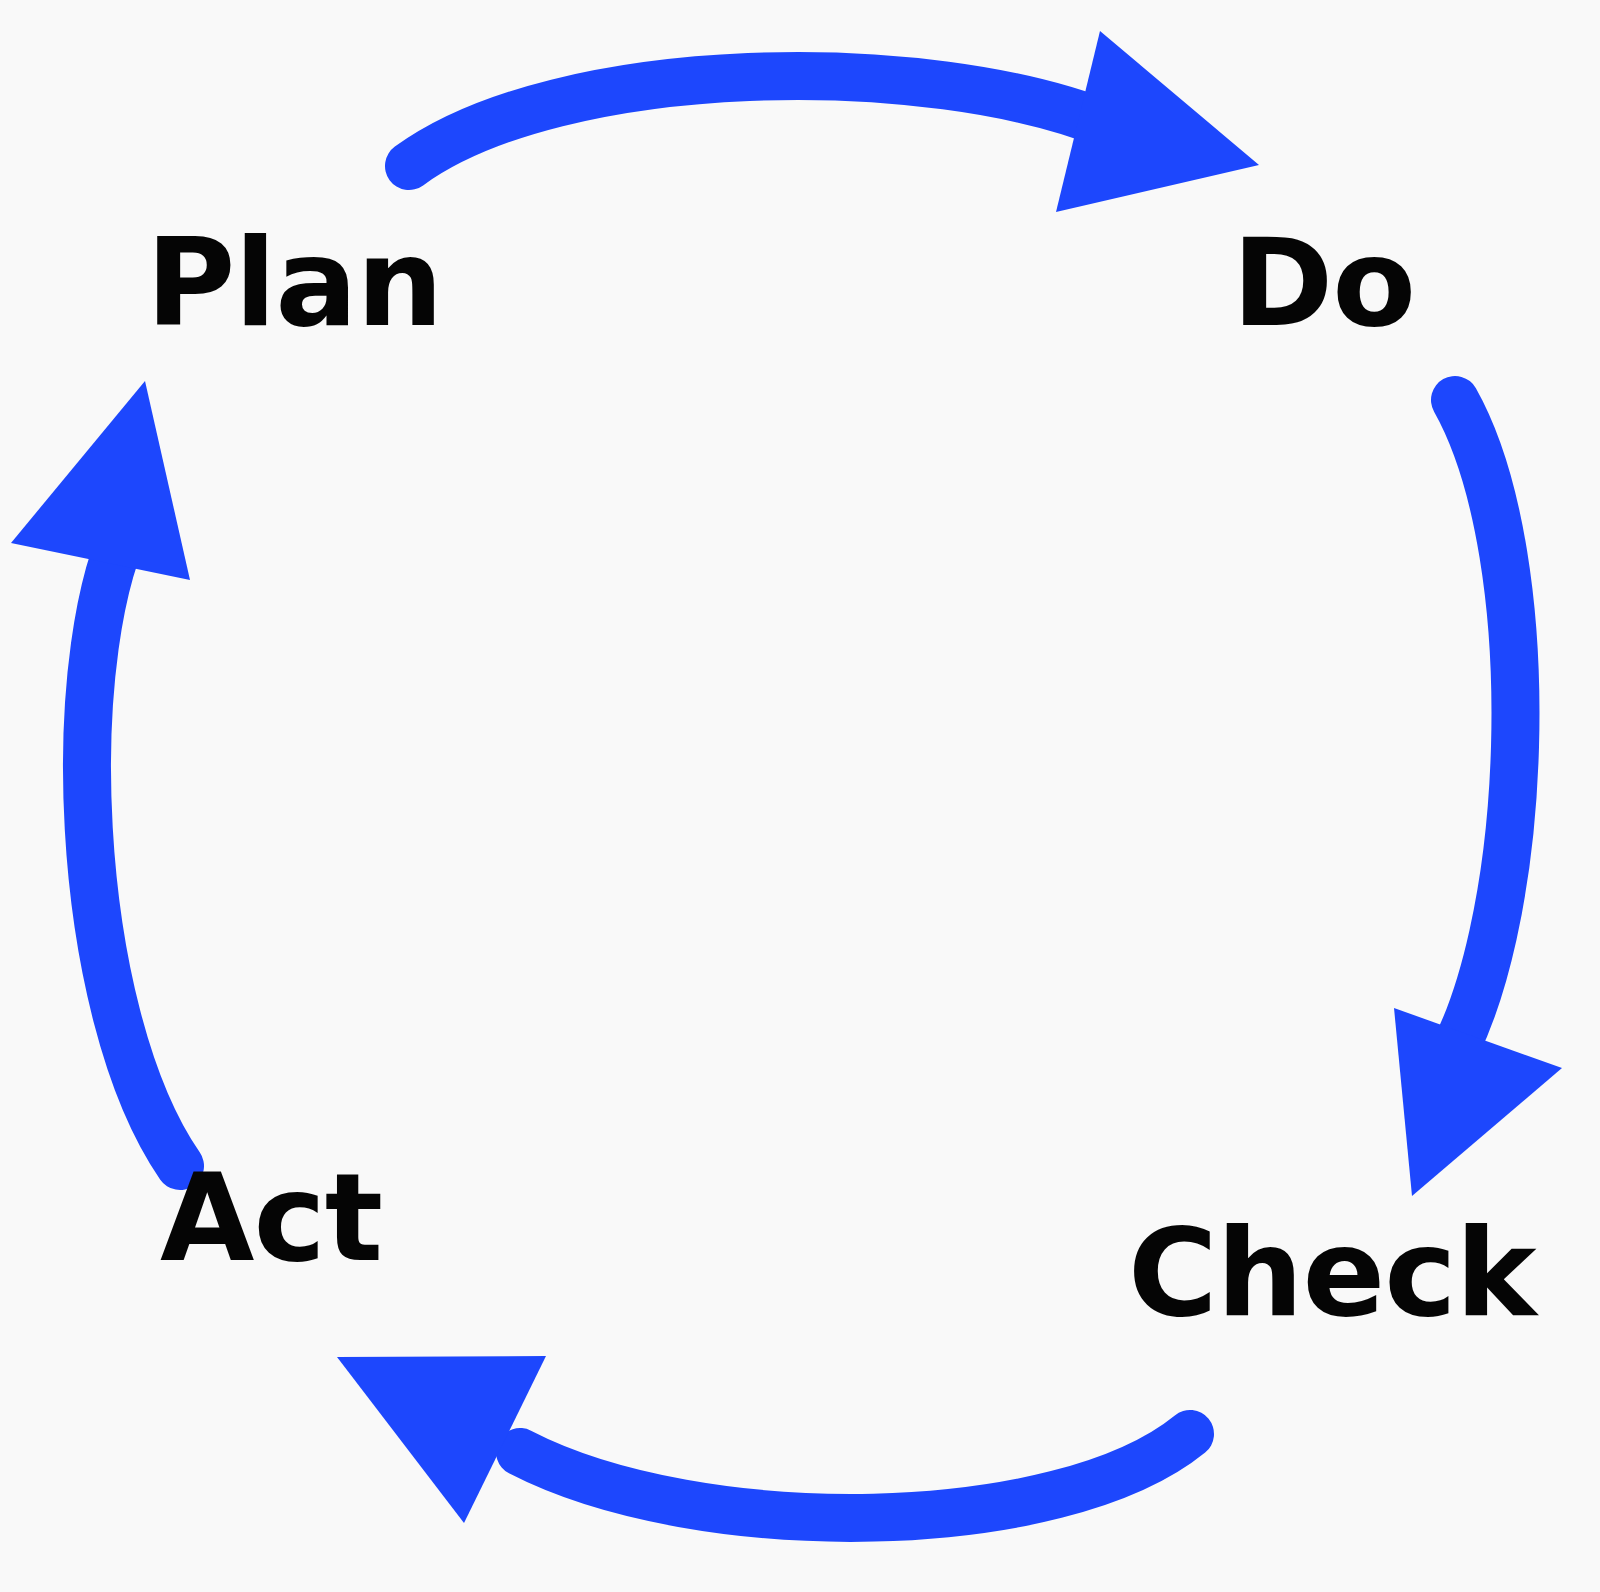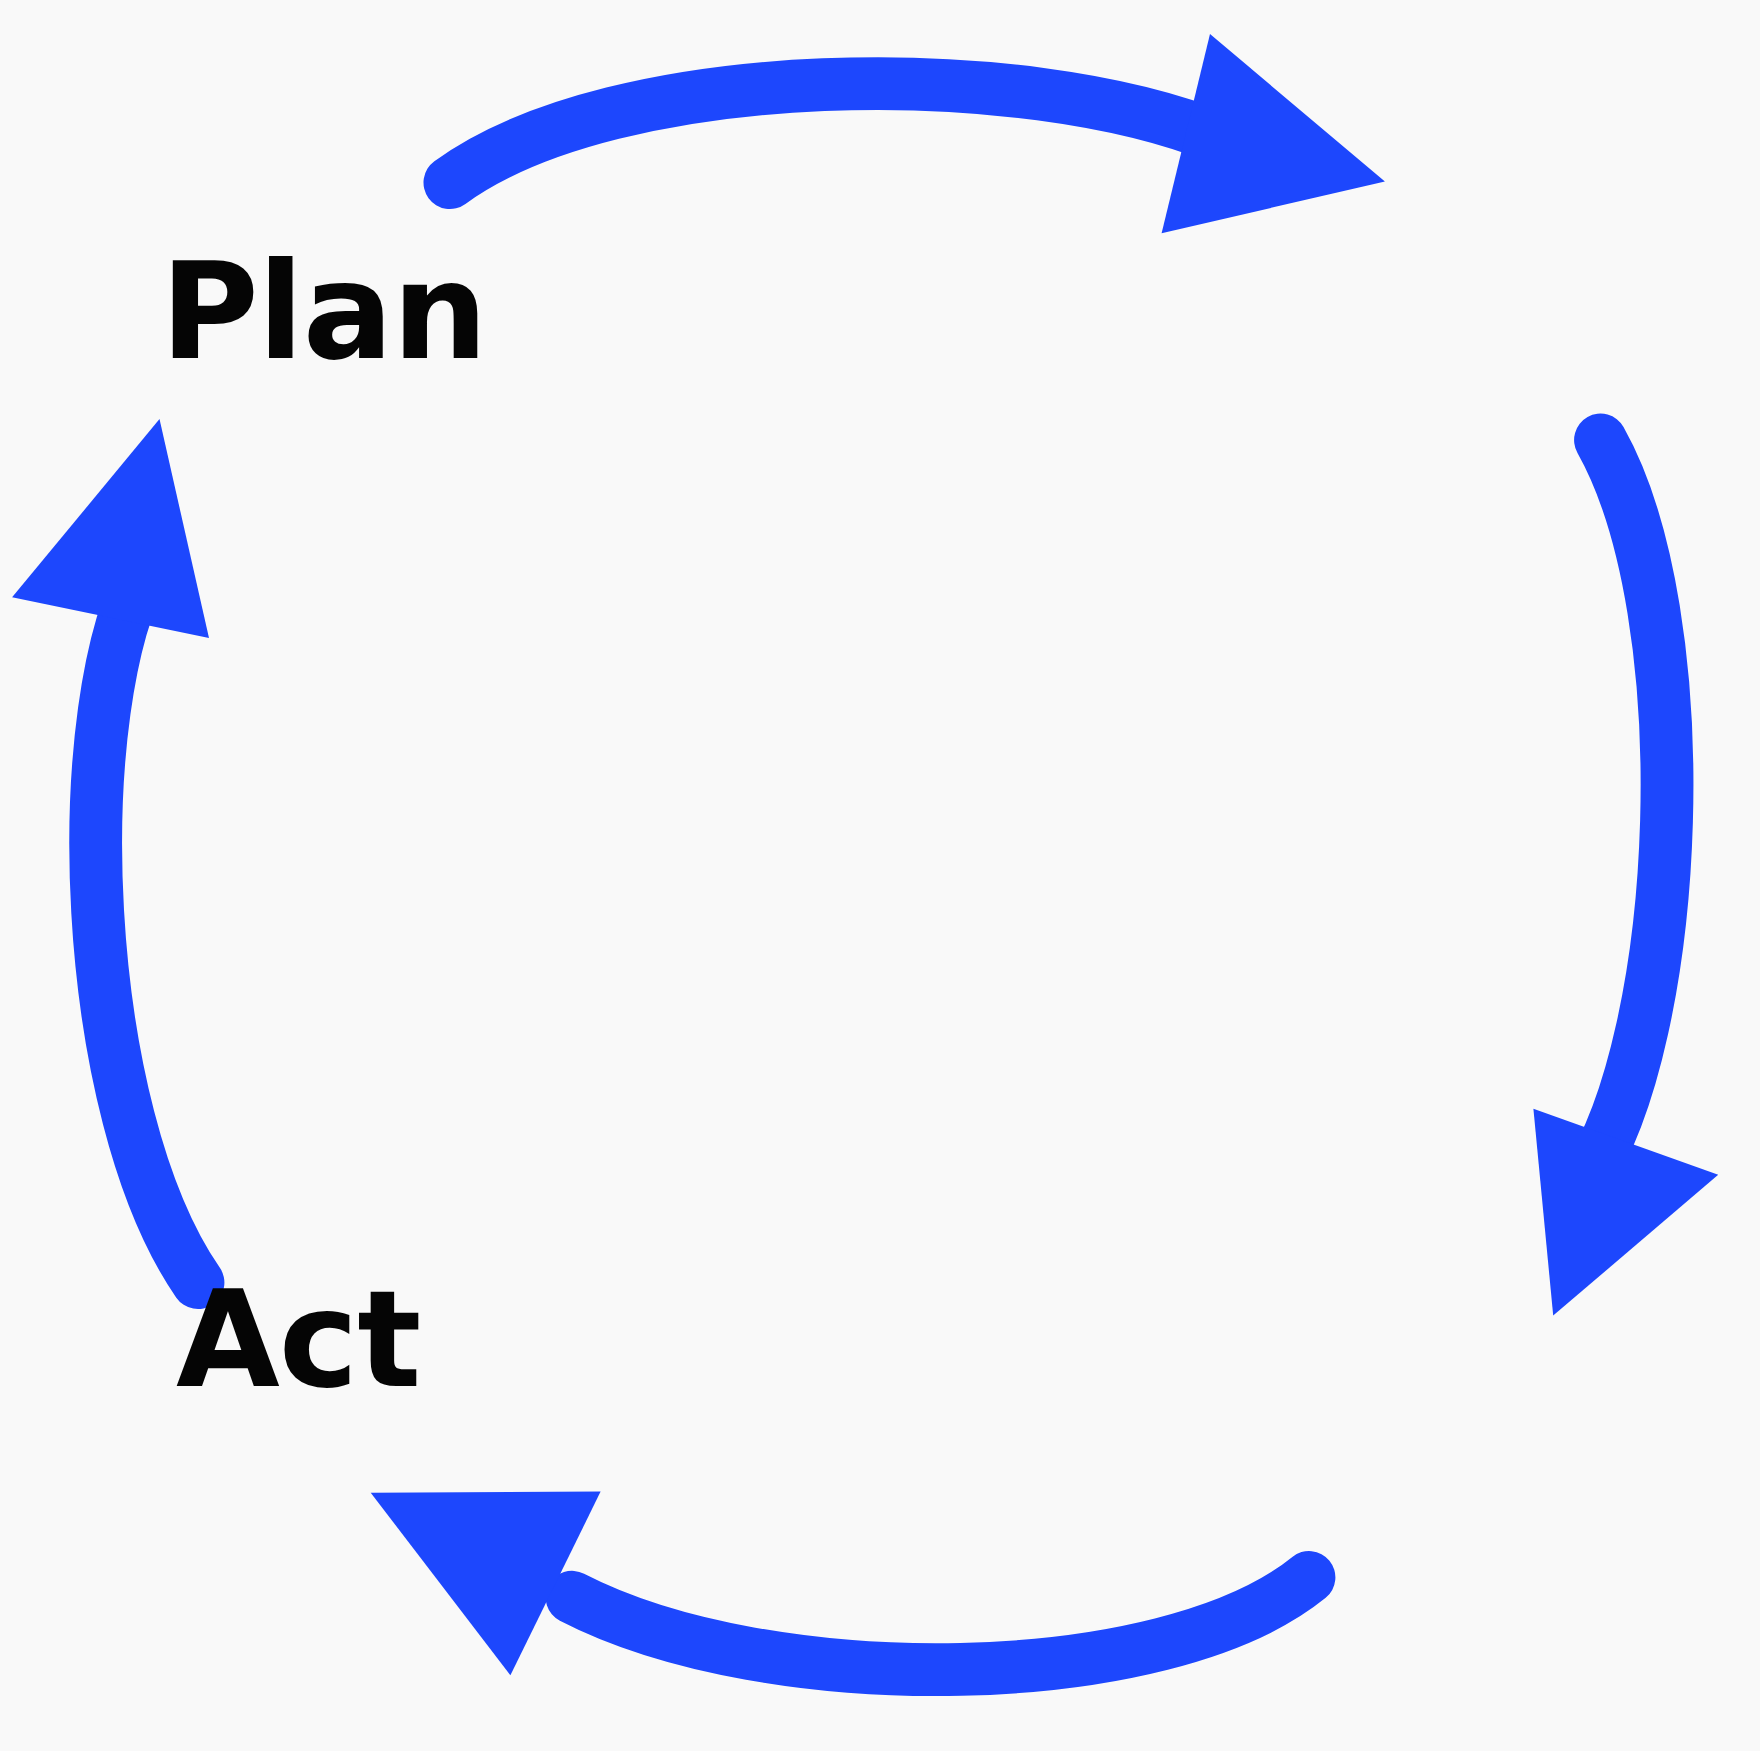--- a/index.html
+++ b/index.html
@@ -71,17 +71,19 @@
 
     <g>
       <path d="M 180 1166
                C 72 1010, 60 640, 134 512" fill="none" stroke="#1d47fd" stroke-width="48" stroke-linecap="round"></path>
       <polygon points="145,381 11,543 190,580" fill="#1d47fd"></polygon>
     </g>
   </svg>
 
   <div class="stage-label" id="label-plan" style="color: rgb(5, 5, 5);">Plan</div>
 
+  <div class="stage-label" id="label-do" style="color: rgb(5, 5, 5);">Do</div>
 
+  <div class="stage-label" id="label-check" style="color: rgb(5, 5, 5);">Check</div>
 
   <div class="stage-label" id="label-act" style="color: rgb(5, 5, 5);">Act</div>
 
 </div>
 
 </body></html>

